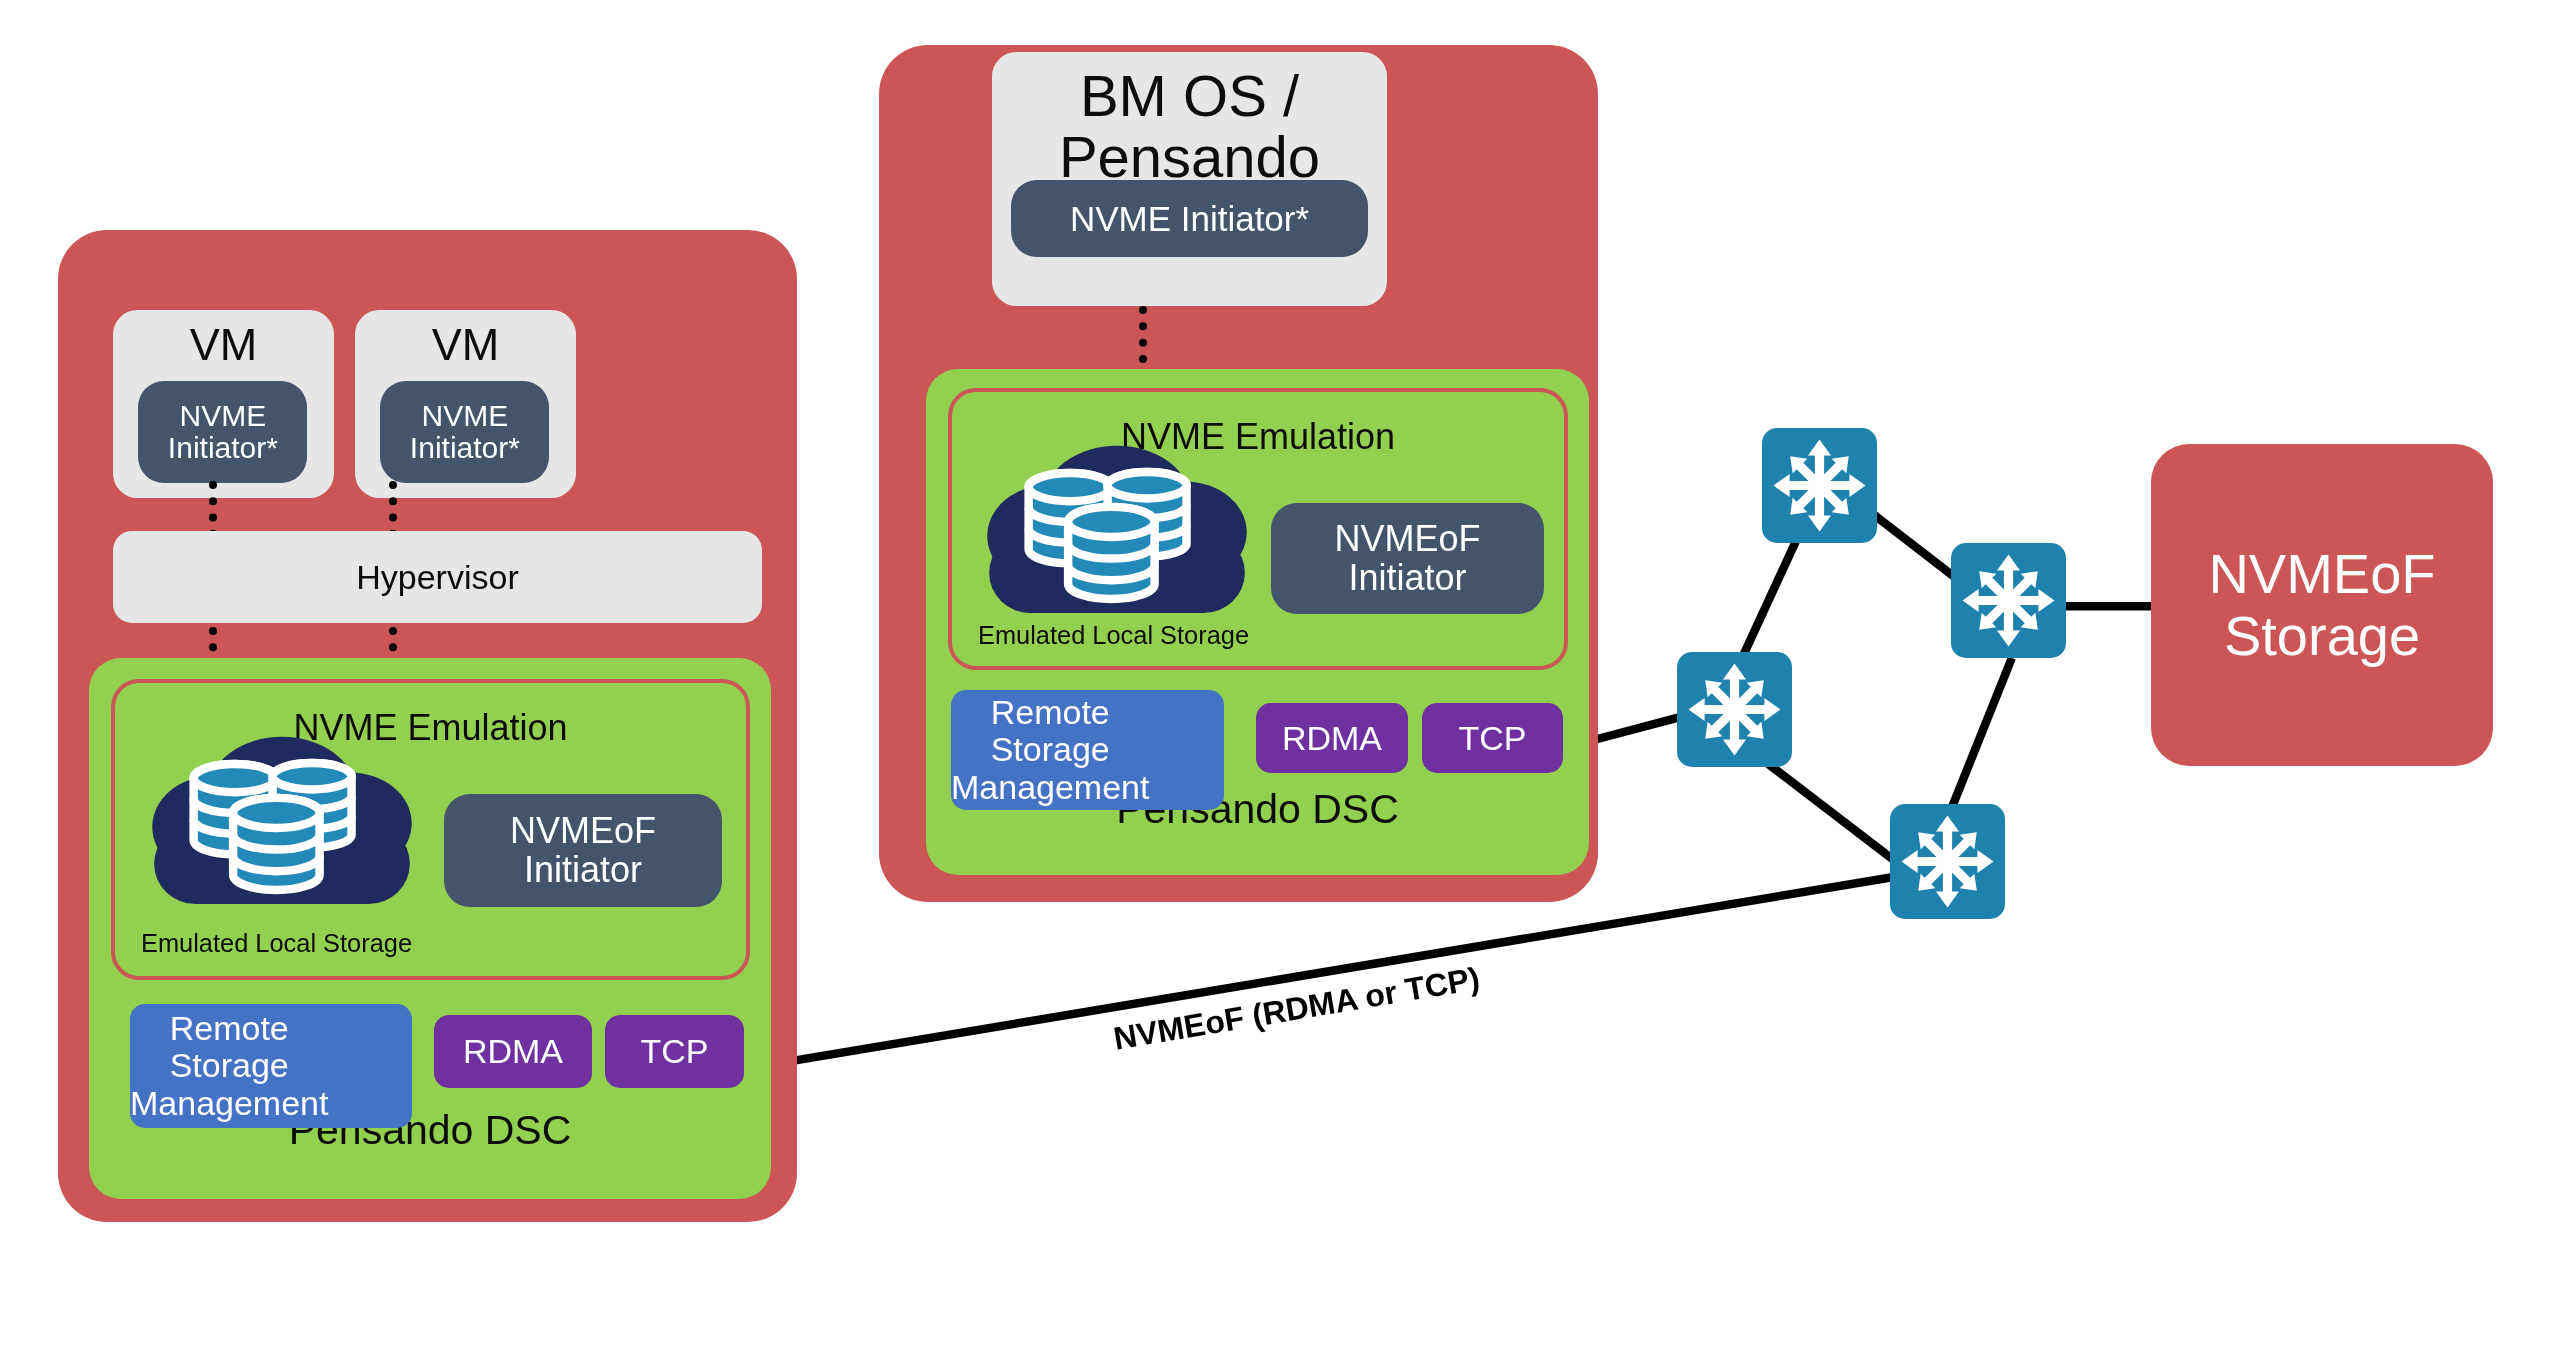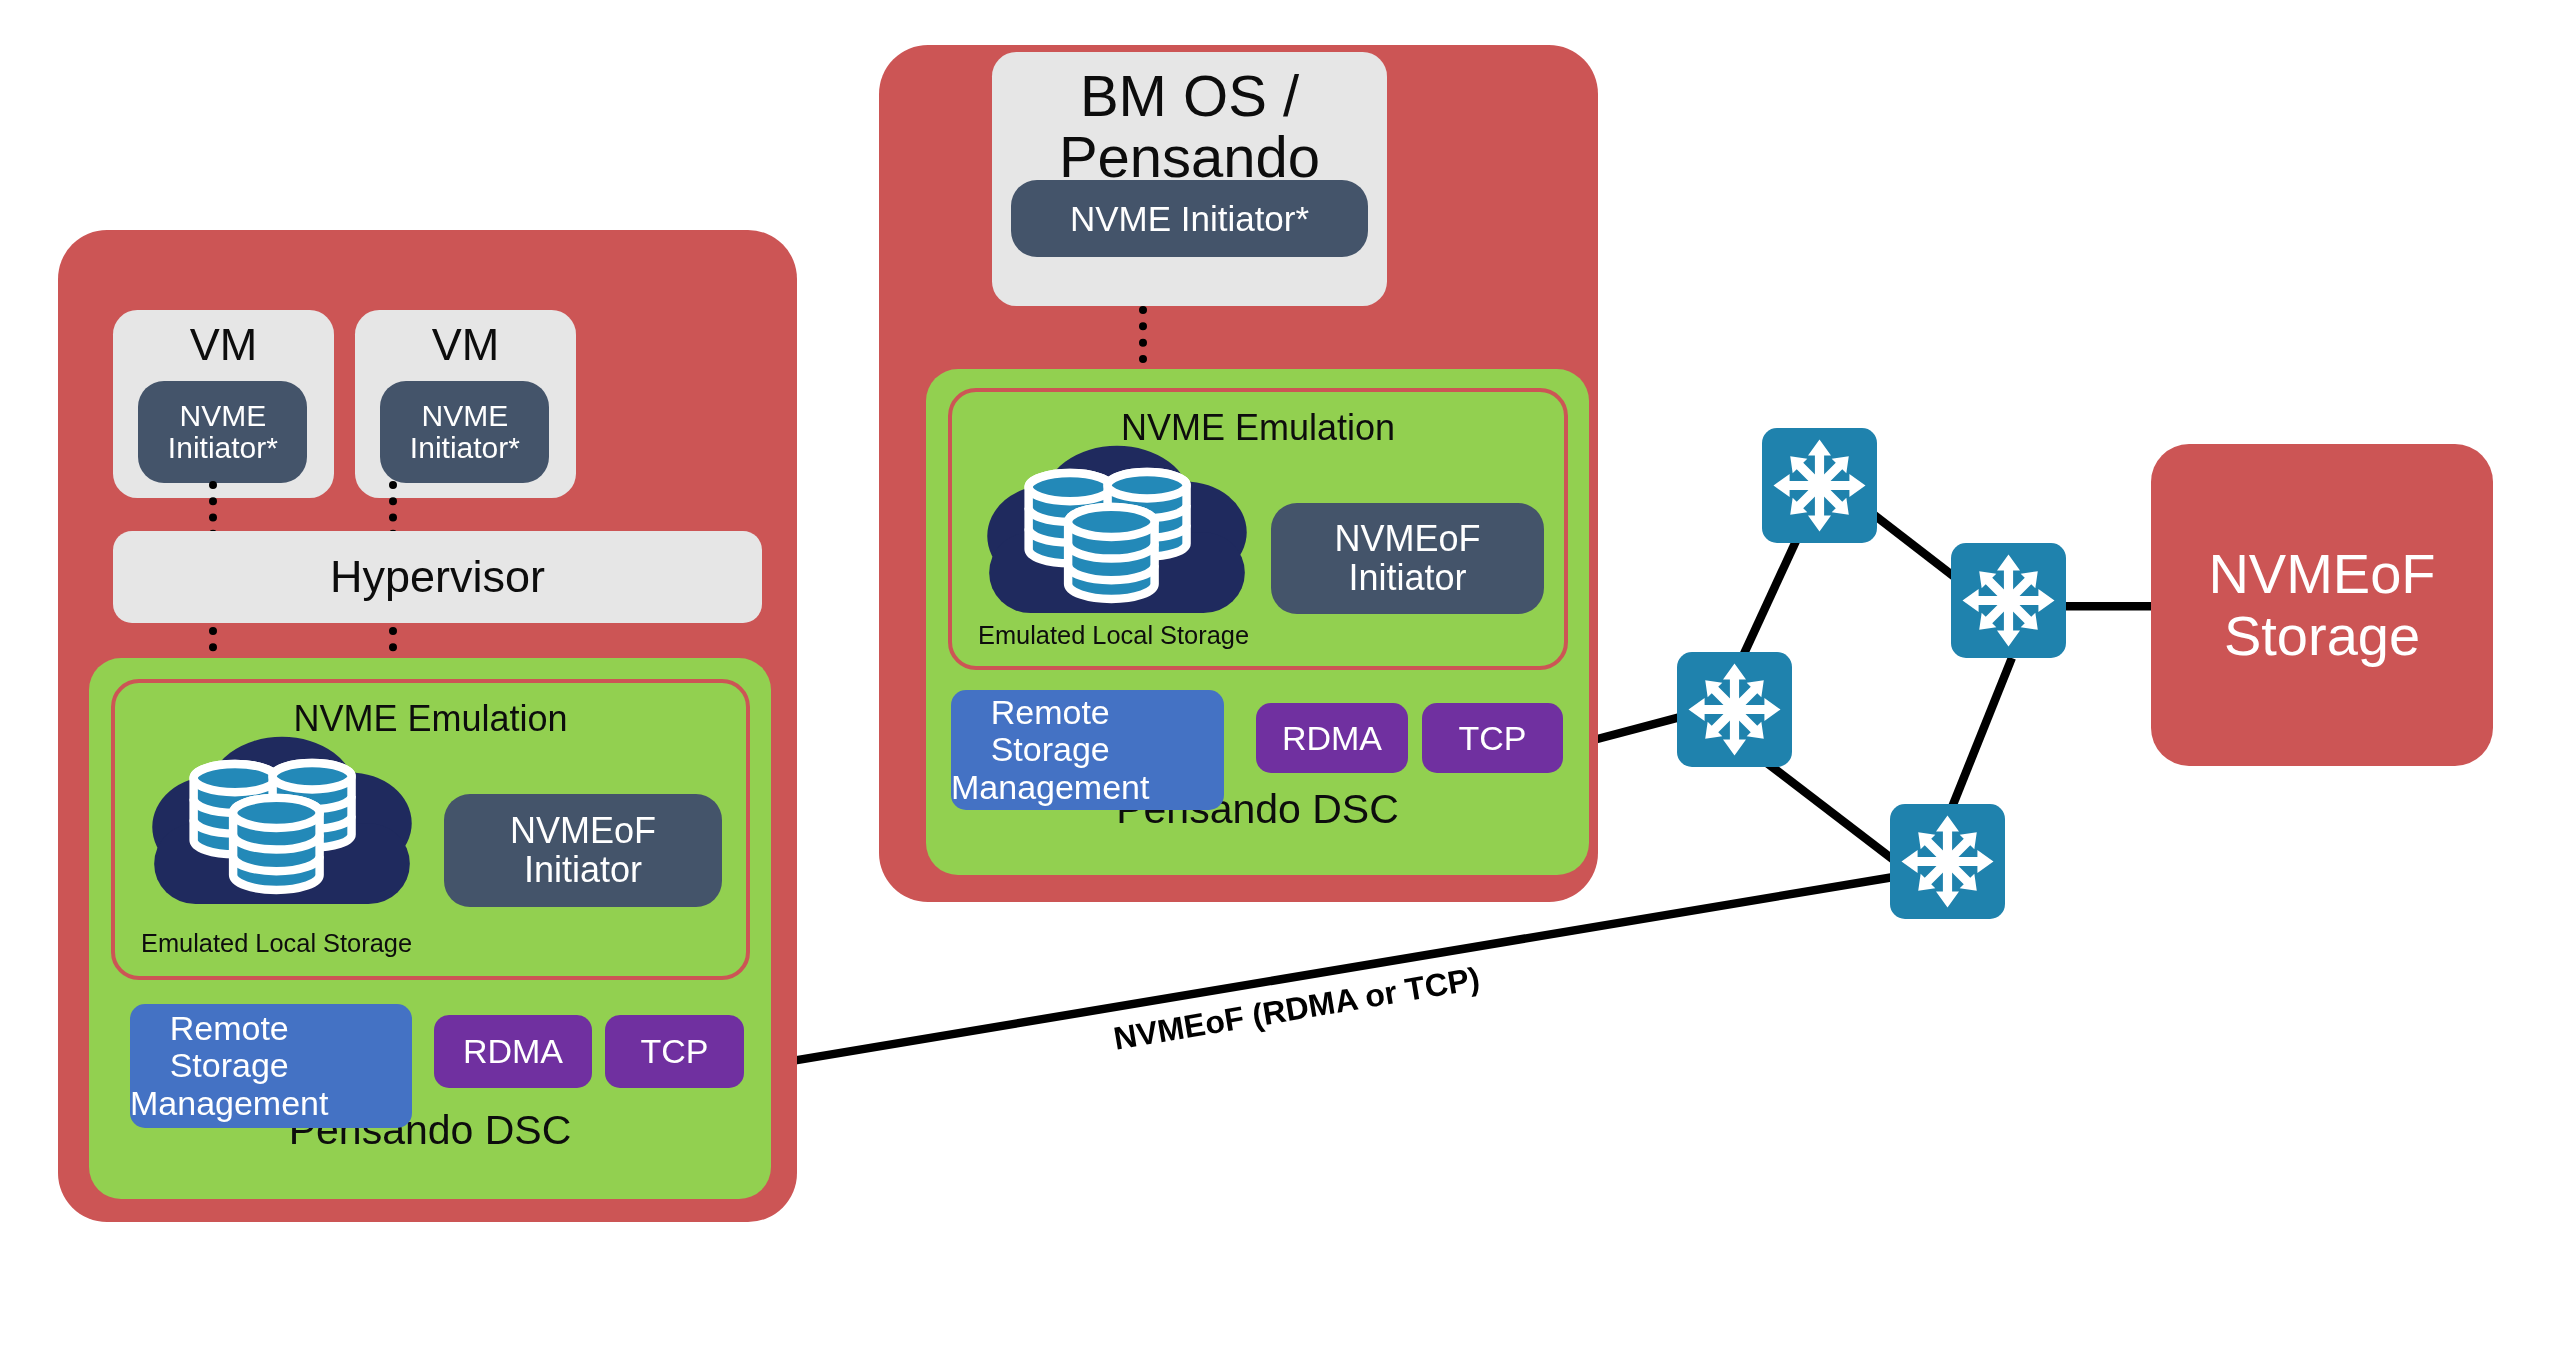--- a/index.html
+++ b/index.html
@@ -24,21 +24,21 @@
   
   .bar-gray{background:#e6e6e6;border-radius:19px;display:flex;align-items:center;
             justify-content:center;color:#0d0d0d;}
 
   
   .dsc{background:#92d050;border-radius:32px;}
   .dsc-label{position:absolute;width:100%;text-align:center;color:#0d0d0d;}
 
   
   .emul{background:#92d050;border:4.7px solid #cc5555;border-radius:28px;}
-  .emul-title{position:absolute;width:100%;text-align:center;color:#0d0d0d;}
+  .emul-title{position:absolute;width:100%;text-align:center;color:#0d0d0d;margin-top:9px;}
   .emul-cap{position:absolute;color:#0d0d0d;}
 
   
   .chip-blue{background:#4472c4;border-radius:15px;color:#fff;display:flex;
              align-items:center;justify-content:flex-start;text-align:center;line-height:1.1;}
   .chip-purple{background:#7030a0;border-radius:15px;color:#fff;display:flex;
                align-items:center;justify-content:center;}
 
   
   .target{background:#cc5555;border-radius:38px;color:#fff;display:flex;
@@ -91,21 +91,21 @@
   <div class="abs guest" style="left:355px;top:310px;width:221px;height:188px;padding-top:11.3px;">
     <div class="guest-title" style="font-size:45px;">VM</div>
     <div class="chip-dark" style="position:absolute;left:25.4px;top:71px;width:169px;height:102px;font-size:30px;">
       <span>NVME<br>Initiator*</span>
     </div>
   </div>
 
   <div class="abs dotline" style="left:209px;top:481px;height:479px;width:0;"></div>
   <div class="abs dotline" style="left:389px;top:481px;height:479px;width:0;"></div>
 
-  <div class="abs bar-gray" style="left:113px;top:531px;width:649px;height:92px;font-size:45px;">
+  <div class="abs bar-gray" style="left:113px;top:531px;width:649px;height:92px;font-size:34px;">
     <span>Hypervisor</span>
   </div>
 
   <div class="abs dsc" style="left:89px;top:658px;width:682px;height:541px;">
     <div class="dsc-label" style="left:0;top:449px;font-size:41px;">Pensando DSC</div>
   </div>
 
   <div class="abs emul" style="left:111px;top:679px;width:639px;height:301px;">
     <div class="emul-title" style="left:0;top:15px;font-size:36px;">NVME Emulation</div>
     <div class="emul-cap" style="left:26px;top:246px;font-size:25.4px;">Emulated Local Storage</div>

